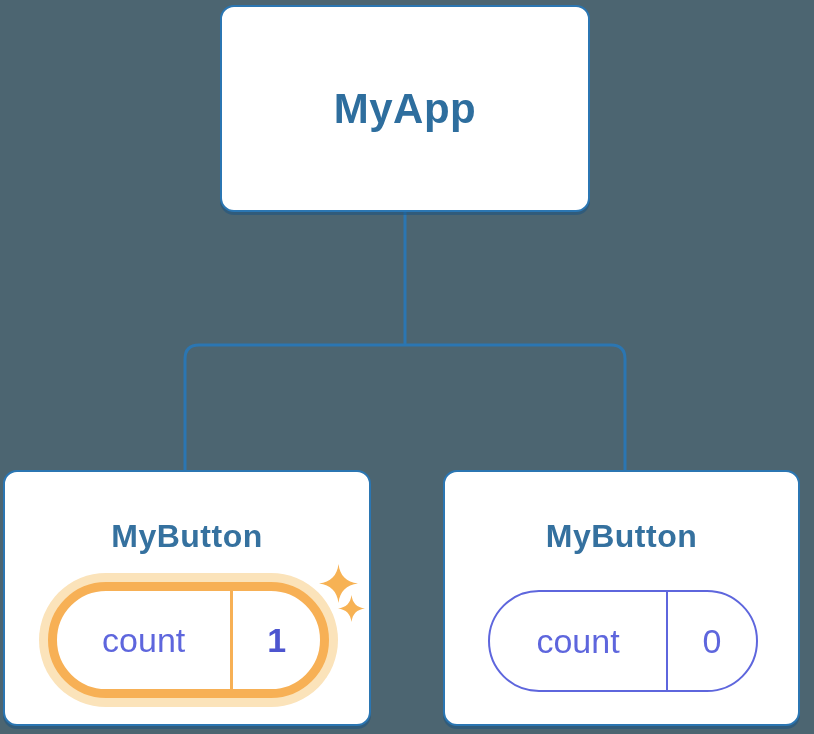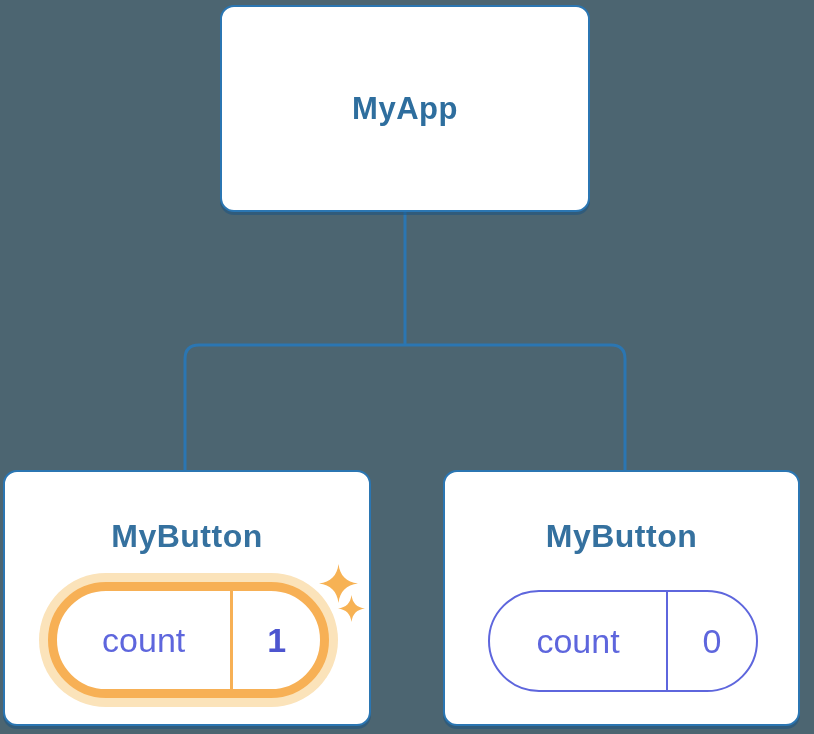--- a/index.html
+++ b/index.html
@@ -34,21 +34,21 @@
     left: 220px; top: 5px;
     width: 370px; height: 207px;
     display: flex; align-items: center; justify-content: center;
   }
 
   .card-child-left  { left: 3px;   top: 470px; width: 368px; height: 256px; }
   .card-child-right { left: 443px; top: 470px; width: 357px; height: 256px; }
 
   .root-title {
     color: #2e6e9e;
-    font-size: 31px;
+    font-size: 42px;
     font-weight: 600;
     letter-spacing: 0.5px;
   }
 
   .child-title {
     position: absolute;
     top: 46px; left: 0; right: 0;
     text-align: center;
     color: #35719f;
     font-size: 32px;

